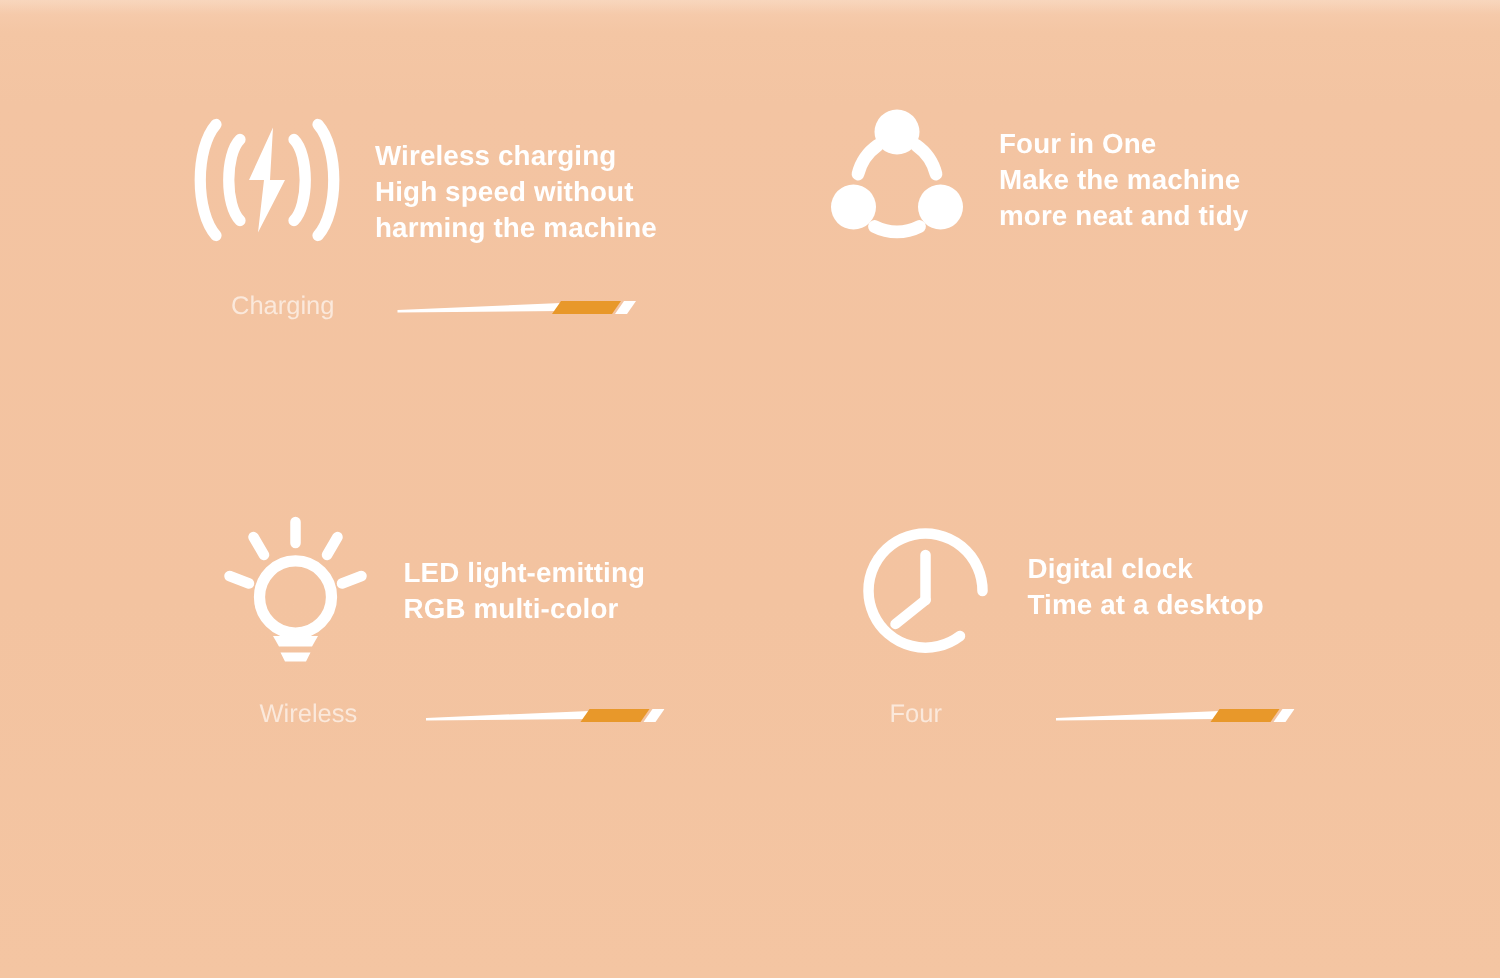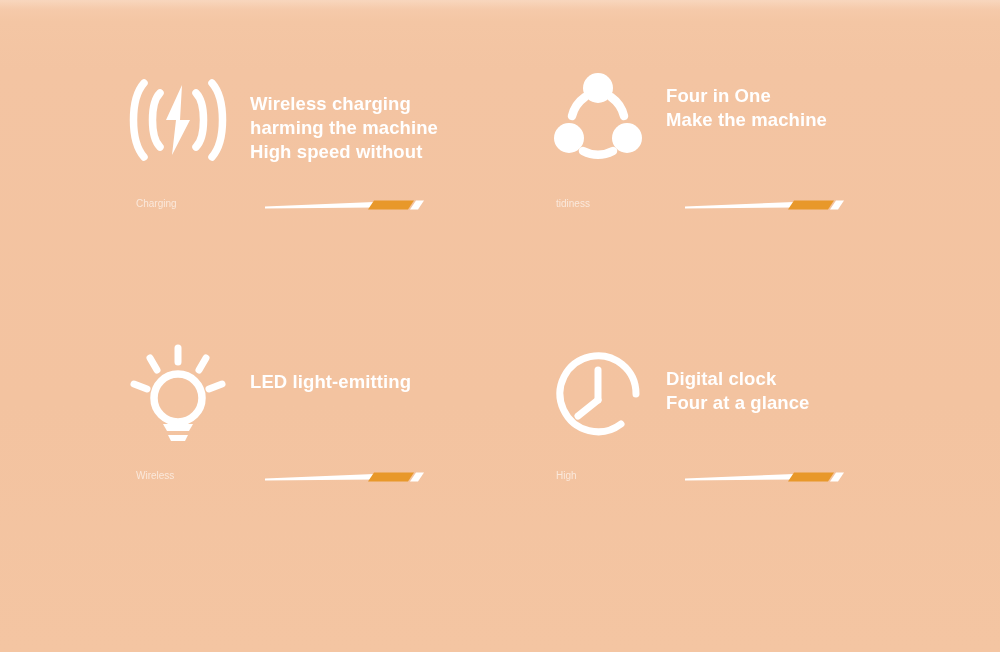--- a/index.html
+++ b/index.html
@@ -42,21 +42,21 @@
 
   .feature {
     position: absolute;
     width: 400px;
     height: 190px;
   }
 
   .feature.c1 { left: 128px; }
   .feature.c2 { left: 548px; }
   .feature.r1 { top: 70px; }
-  .feature.r2 { top: 342px; }
+  .feature.r2 { top: 342px; margin-left: 19px; }
 
   .icon-box {
     position: absolute;
     left: 0;
     top: 0;
     width: 100px;
     height: 100px;
     display: flex;
     align-items: center;
     justify-content: center;
@@ -87,24 +87,24 @@
   .meter-row {
     position: absolute;
     left: 8px;
     top: 122px;
     width: 392px;
     height: 26px;
   }
 
   .meter-label {
     position: absolute;
-    left: 0;
+    left: 18px;
     top: 2px;
     color: rgba(255, 255, 255, 0.62);
-    font-size: 10px;
+    font-size: 17px;
     font-weight: normal;
     line-height: 20px;
     white-space: nowrap;
   }
 
   .meter {
     position: absolute;
     top: 0;
     height: 24px;
     width: 162px;
@@ -135,22 +135,22 @@
       <svg width="96" height="82" viewBox="0 0 96 82" fill="none">
         <path d="M30 14 C20 24, 20 58, 30 68" stroke="#ffffff" stroke-width="7.5" stroke-linecap="round" fill="none"></path>
         <path d="M14 4 C0 20, 0 62, 14 78" stroke="#ffffff" stroke-width="7.5" stroke-linecap="round" fill="none"></path>
         <path d="M66 14 C76 24, 76 58, 66 68" stroke="#ffffff" stroke-width="7.5" stroke-linecap="round" fill="none"></path>
         <path d="M82 4 C96 20, 96 62, 82 78" stroke="#ffffff" stroke-width="7.5" stroke-linecap="round" fill="none"></path>
         <path d="M52 6 L36 41 L46 41 L42 76 L60 41 L50 41 Z" fill="#ffffff"></path>
       </svg>
     </div>
     <div class="headlines">
       <span class="headline">Wireless charging</span>
+      <span class="headline">High speed without</span>
       <span class="headline">harming the machine</span>
-      <span class="headline">High speed without</span>
     </div>
     <div class="meter-row">
       <span class="meter-label">Charging</span>
       <div class="meter m-charging">
         <svg width="162" height="24" viewBox="0 0 162 24">
           <polygon points="3,14.6 112,10.0 112,15.4 3,16.4" fill="#ffffff"></polygon>
           <polygon points="112,8.6 152,8.6 146,17.4 106,17.4" fill="#e8982a"></polygon>
           <polygon points="154,8.6 162,8.6 156,17.4 148,17.4" fill="#ffffff"></polygon>
         </svg>
       </div>
@@ -164,48 +164,40 @@
         <circle cx="17" cy="66" r="15" fill="#ffffff"></circle>
         <circle cx="75" cy="66" r="15" fill="#ffffff"></circle>
         <path d="M20 44 A33 33 0 0 1 33 25" stroke="#ffffff" stroke-width="8.5" stroke-linecap="round" fill="none"></path>
         <path d="M59 25 A33 33 0 0 1 72 44" stroke="#ffffff" stroke-width="8.5" stroke-linecap="round" fill="none"></path>
         <path d="M31 79 A33 33 0 0 0 61 79" stroke="#ffffff" stroke-width="8.5" stroke-linecap="round" fill="none"></path>
       </svg>
     </div>
     <div class="headlines">
       <span class="headline">Four in One</span>
       <span class="headline">Make the machine</span>
-    </div>
-    <div class="meter-row">
-      <span class="meter-label">tidiness</span>
-      <div class="meter m-tidiness">
-        <svg width="162" height="24" viewBox="0 0 162 24">
-          <polygon points="3,14.6 112,10.0 112,15.4 3,16.4" fill="#ffffff"></polygon>
-          <polygon points="112,8.6 152,8.6 146,17.4 106,17.4" fill="#e8982a"></polygon>
-          <polygon points="154,8.6 162,8.6 156,17.4 148,17.4" fill="#ffffff"></polygon>
-        </svg>
-      </div>
+      <span class="headline">more neat and tidy</span>
     </div>
   </div>
 
   <div class="feature c1 r2">
     <div class="icon-box">
       <svg width="96" height="96" viewBox="0 0 96 96" fill="none">
         <path d="M48 2 L48 16" stroke="#ffffff" stroke-width="7" stroke-linecap="round"></path>
         <path d="M20 12 L27 24" stroke="#ffffff" stroke-width="7" stroke-linecap="round"></path>
         <path d="M76 12 L69 24" stroke="#ffffff" stroke-width="7" stroke-linecap="round"></path>
         <path d="M4 38 L17 43" stroke="#ffffff" stroke-width="7" stroke-linecap="round"></path>
         <path d="M92 38 L79 43" stroke="#ffffff" stroke-width="7" stroke-linecap="round"></path>
         <circle cx="48" cy="52" r="24" stroke="#ffffff" stroke-width="7.5" fill="none"></circle>
         <path d="M33 78 L63 78 L59 85 L37 85 Z" fill="#ffffff"></path>
         <path d="M38 89 L58 89 L55 95 L41 95 Z" fill="#ffffff"></path>
       </svg>
     </div>
     <div class="headlines">
       <span class="headline">LED light-emitting</span>
+      <span class="headline">RGB multi-color</span>
     </div>
     <div class="meter-row">
       <span class="meter-label">Wireless</span>
       <div class="meter m-luminous">
         <svg width="162" height="24" viewBox="0 0 162 24">
           <polygon points="3,14.6 112,10.0 112,15.4 3,16.4" fill="#ffffff"></polygon>
           <polygon points="112,8.6 152,8.6 146,17.4 106,17.4" fill="#e8982a"></polygon>
           <polygon points="154,8.6 162,8.6 156,17.4 148,17.4" fill="#ffffff"></polygon>
         </svg>
       </div>
@@ -215,24 +207,24 @@
   <div class="feature c2 r2">
     <div class="icon-box">
       <svg width="92" height="92" viewBox="0 0 92 92" fill="none">
         <path d="M84 46 A38 38 0 1 0 69 76" stroke="#ffffff" stroke-width="7" stroke-linecap="round" fill="none"></path>
         <path d="M46 22 L46 52" stroke="#ffffff" stroke-width="7" stroke-linecap="round"></path>
         <path d="M46 52 L26 68" stroke="#ffffff" stroke-width="7" stroke-linecap="round"></path>
       </svg>
     </div>
     <div class="headlines">
       <span class="headline">Digital clock</span>
-      <span class="headline">Four at a glance</span>
+      <span class="headline">Time at a desktop</span>
     </div>
     <div class="meter-row">
-      <span class="meter-label">High</span>
+      <span class="meter-label">Four</span>
       <div class="meter m-time">
         <svg width="162" height="24" viewBox="0 0 162 24">
           <polygon points="3,14.6 112,10.0 112,15.4 3,16.4" fill="#ffffff"></polygon>
           <polygon points="112,8.6 152,8.6 146,17.4 106,17.4" fill="#e8982a"></polygon>
           <polygon points="154,8.6 162,8.6 156,17.4 148,17.4" fill="#ffffff"></polygon>
         </svg>
       </div>
     </div>
   </div>
 

